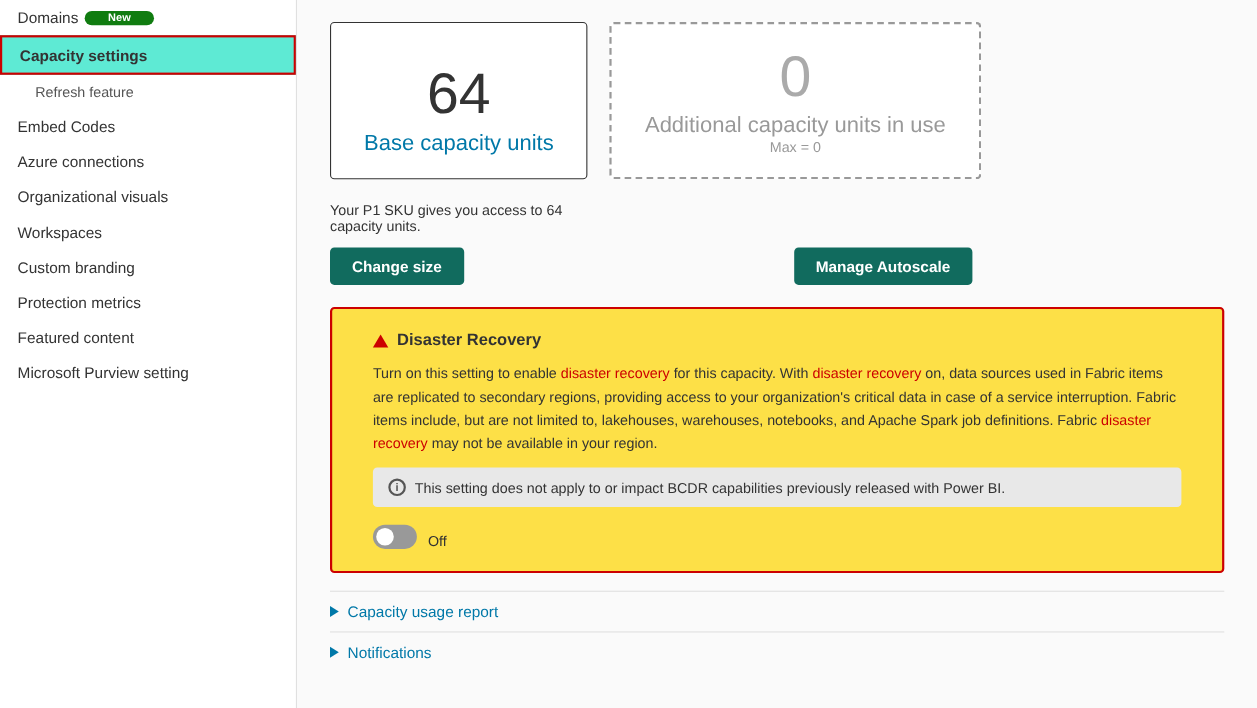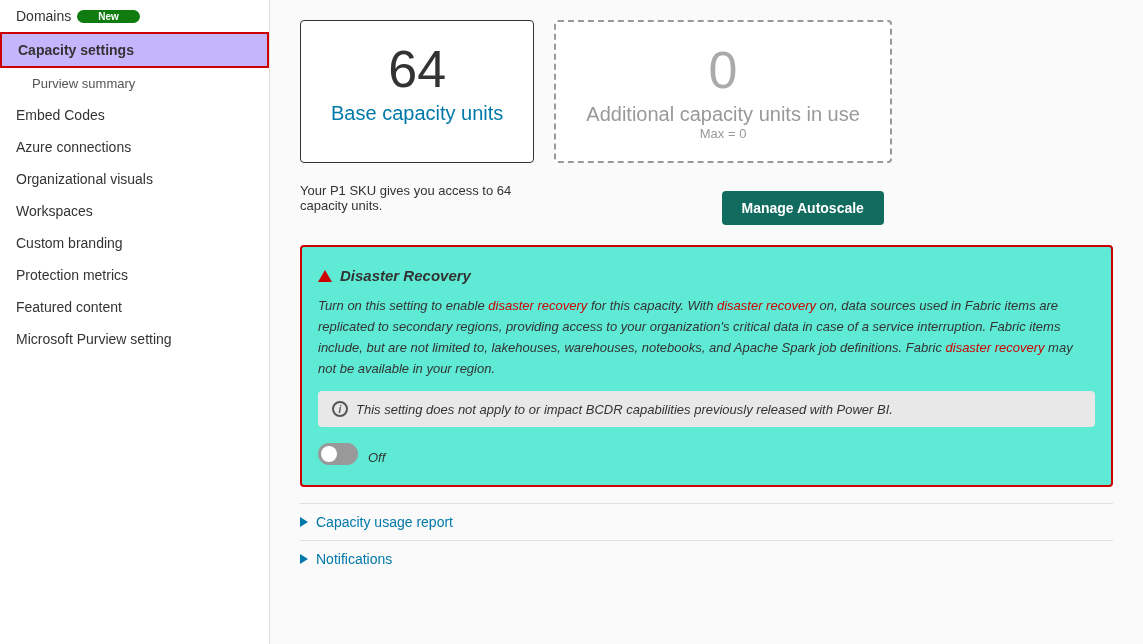--- a/index.html
+++ b/index.html
@@ -18,21 +18,21 @@
     .sidebar-item {
       padding: 8px 16px 8px 16px;
       cursor: pointer;
       color: #333;
       font-size: 14px;
       display: flex;
       align-items: center;
       gap: 6px;
     }
     .sidebar-item.active {
-      background: #c4b5fd;
+      background: #5eead4;
       font-weight: 600;
       border: 2px solid #c00;
     }
     .sidebar-item.indent {
       padding-left: 32px;
       color: #555;
       font-weight: normal;
       font-size: 13px;
     }
     .badge-new {
@@ -61,20 +61,21 @@
     .capacity-card {
       background: #fff;
       border: 1.5px solid #333;
       border-radius: 4px;
       padding: 20px 30px;
       min-width: 200px;
       text-align: center;
       display: flex;
       flex-direction: column;
       align-items: center;
+      justify-content: flex-end;
     }
     .capacity-card.dashed {
       border: 2px dashed #999;
     }
     .capacity-card .big-number {
       font-size: 52px;
       font-weight: 300;
       color: #333;
       line-height: 1.1;
     }
@@ -125,24 +126,23 @@
       padding: 9px 20px;
       font-size: 14px;
       font-weight: 600;
       cursor: pointer;
     }
 
     
     .disaster-box {
       border: 2px solid #c00;
       border-radius: 4px;
-      background: #5eead4;
-      padding: 20px 16px;
+      background: #fde047;
+      padding: 20px 37px;
       margin-bottom: 16px;
-      font-style: italic;
     }
     .disaster-title {
       font-size: 15px;
       font-weight: 600;
       color: #333;
       margin-bottom: 12px;
       display: flex;
       align-items: center;
       gap: 8px;
     }
@@ -261,21 +261,21 @@
 
 <div class="sidebar">
   <div class="sidebar-item">
     <span>Domains</span>
     <span class="badge-new">New</span>
   </div>
   <div class="sidebar-item active">
     <span>Capacity settings</span>
   </div>
   <div class="sidebar-item indent">
-    <span>Purview summary</span>
+    <span>Refresh feature</span>
   </div>
   <div class="sidebar-item">
     <span>Embed Codes</span>
   </div>
   <div class="sidebar-item">
     <span>Azure connections</span>
   </div>
   <div class="sidebar-item">
     <span>Organizational visuals</span>
   </div>
@@ -306,20 +306,21 @@
     <div class="capacity-card dashed">
       <span class="big-number gray">0</span>
       <span class="label gray">Additional capacity units in use</span>
       <span class="max-label">Max = 0</span>
     </div>
   </div>
 
   <div class="info-row">
     <div class="info-left">
       <p class="info-text">Your P1 SKU gives you access to 64 capacity units.</p>
+      <button class="btn-teal">Change size</button>
     </div>
     <div class="info-right">
       <button class="btn-teal">Manage Autoscale</button>
     </div>
   </div>
 
   <div class="disaster-box">
     <div class="disaster-title">
       <span class="triangle-icon"></span>
       <span>Disaster Recovery</span>

